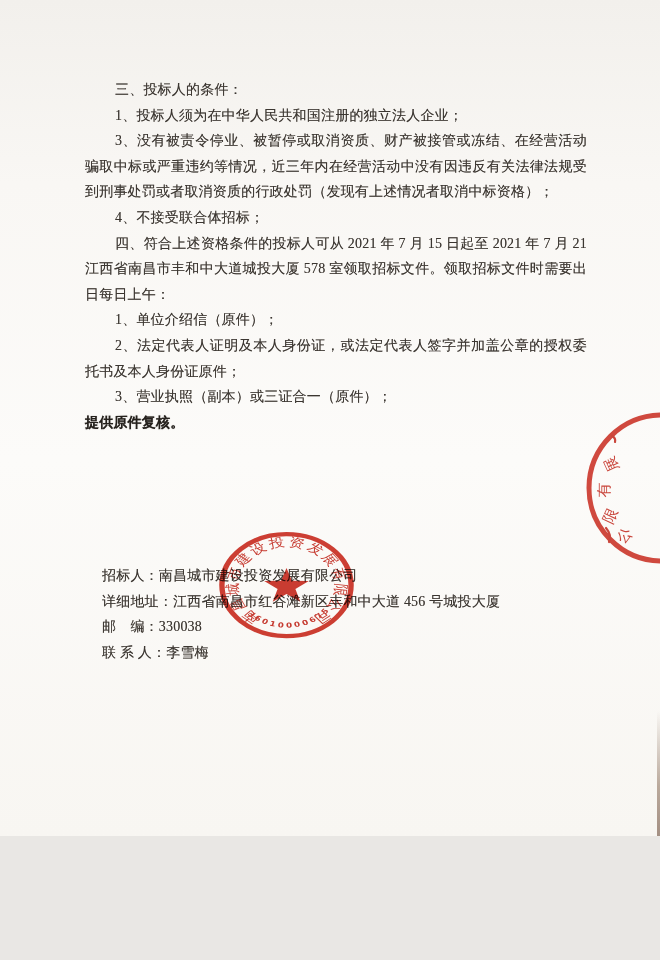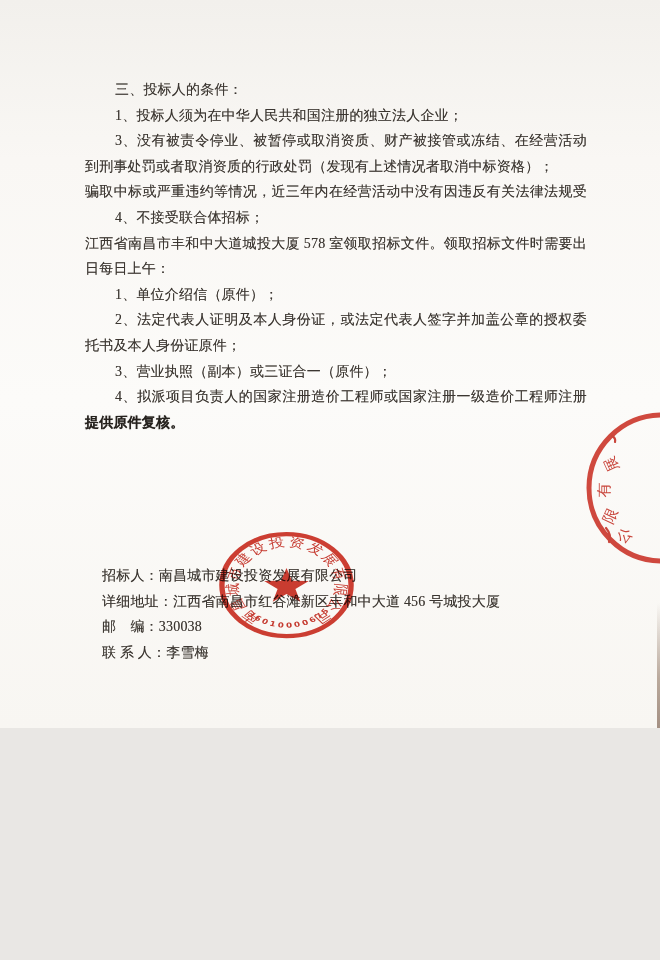--- a/index.html
+++ b/index.html
@@ -1,17 +1,17 @@
 <!DOCTYPE html>
 <html><head>
 <meta charset="utf-8">
 <style>
   html,body{margin:0;padding:0;background:#e9e7e4;}
   .page{
-    position:relative;width:660px;height:728px;overflow:hidden;
+    position:relative;width:660px;height:836px;overflow:hidden;
     background:linear-gradient(180deg,#f2f0ec 0%,#f9f7f4 22%,#fcfbf9 55%,#f8f6f2 100%);
     font-family:"Liberation Serif","DejaVu Serif",serif;
   }
   .doc{
     position:absolute;left:85px;top:77px;width:502px;
     color:#3b3631;font-size:14px;letter-spacing:.2px;
   }
   .line{
     height:25.6px;line-height:25.6px;white-space:nowrap;
     text-shadow:0 0 .5px rgba(70,62,55,.55);
@@ -51,30 +51,30 @@
 </style>
 </head>
 <body>
 
 <div class="page">
 
   <div class="doc" id="doc-lines">
       <div class="line indent">三、投标人的条件：</div>
       <div class="line indent">1、投标人须为在中华人民共和国注册的独立法人企业；</div>
       <div class="line indent full">3、没有被责令停业、被暂停或取消资质、财产被接管或冻结、在经营活动</div>
+      <div class="line full">骗取中标或严重违约等情况，近三年内在经营活动中没有因违反有关法律法规受</div>
       <div class="line">到刑事处罚或者取消资质的行政处罚（发现有上述情况者取消中标资格）；</div>
-      <div class="line full">骗取中标或严重违约等情况，近三年内在经营活动中没有因违反有关法律法规受</div>
       <div class="line indent">4、不接受联合体招标；</div>
+      <div class="line indent full">四、符合上述资格条件的投标人可从 2021 年 7 月 15 日起至 2021 年 7 月 21</div>
       <div class="line full">江西省南昌市丰和中大道城投大厦 578 室领取招标文件。领取招标文件时需要出</div>
       <div class="line">日每日上午：</div>
       <div class="line indent">1、单位介绍信（原件）；</div>
       <div class="line indent full">2、法定代表人证明及本人身份证，或法定代表人签字并加盖公章的授权委</div>
       <div class="line">托书及本人身份证原件；</div>
       <div class="line indent">3、营业执照（副本）或三证合一（原件）；</div>
-      <div class="line indent full">4、拟派项目负责人的国家注册造价工程师或国家注册一级造价工程师注册</div>
       <div class="line bold">提供原件复核。</div>
     </div>
 
   <div class="footer" id="doc-footer">
       <div class="line"><span class="flabel">招标人：</span><span class="fvalue">南昌城市建设投资发展有限公司</span></div>
       <div class="line"><span class="flabel">详细地址：</span><span class="fvalue">江西省南昌市红谷滩新区丰和中大道 456 号城投大厦</span></div>
       <div class="line"><span class="flabel">邮　编：</span><span class="fvalue">330038</span></div>
       <div class="line"><span class="flabel">联 系 人：</span><span class="fvalue">李雪梅</span></div>
     </div>
 

